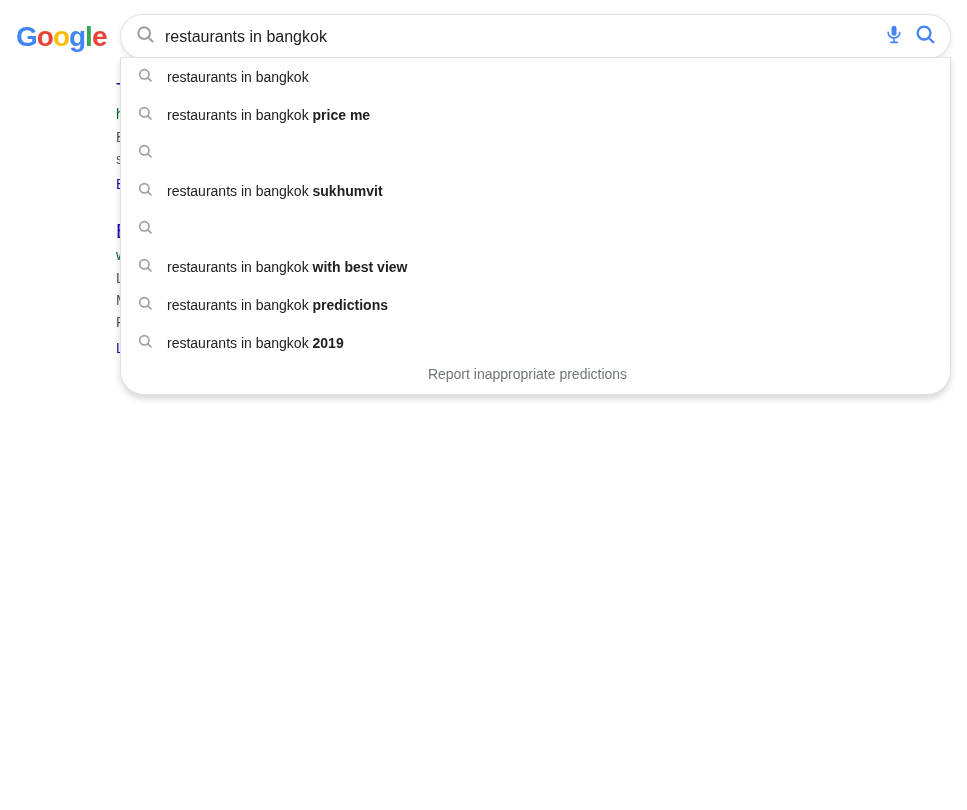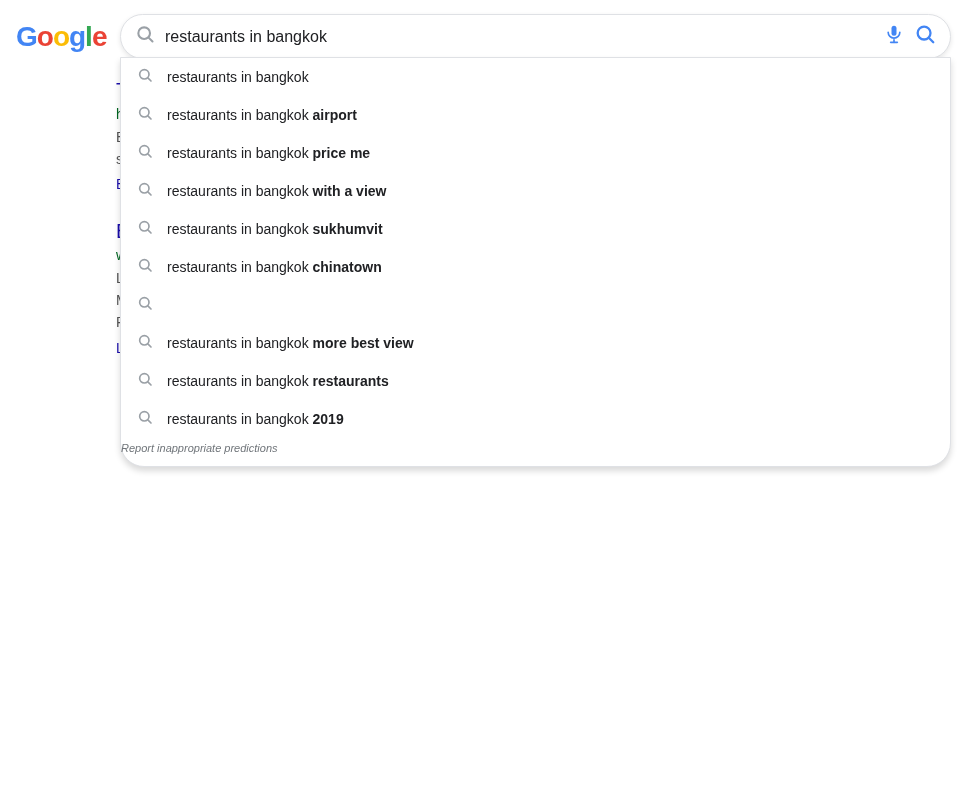--- a/index.html
+++ b/index.html
@@ -111,26 +111,25 @@
     .autocomplete-text {
       font-size: 14px;
       color: #202124;
     }
 
     .autocomplete-text .bold {
       font-weight: 700;
     }
 
     .report-link {
-      text-align: left;
+      text-align: center;
       padding: 4px 16px 4px 0;
-      font-size: 11px;
+      font-size: 14px;
       color: #70757a;
       cursor: pointer;
-      font-style: italic;
     }
 
     
     .results-container {
       padding: 10px 20px 20px 116px;
       max-width: 860px;
     }
 
     .result-item {
       margin-bottom: 28px;
@@ -234,97 +233,78 @@
       <div class="autocomplete-item">
         <span class="autocomplete-search-icon">
           <svg width="16" height="16" viewBox="0 0 24 24" fill="none" stroke="#9aa0a6" stroke-width="2.5" stroke-linecap="round" stroke-linejoin="round">
             <circle cx="11" cy="11" r="7"></circle>
               <line x1="21" y1="21" x2="16.65" y2="16.65"></line>
           </svg>
         </span>
         <span class="autocomplete-text">restaurants in bangkok</span>
       </div>
 
-      <div class="autocomplete-item">
-        <span class="autocomplete-search-icon">
-          <svg width="16" height="16" viewBox="0 0 24 24" fill="none" stroke="#9aa0a6" stroke-width="2.5" stroke-linecap="round" stroke-linejoin="round">
-            <circle cx="11" cy="11" r="7"></circle>
-              <line x1="21" y1="21" x2="16.65" y2="16.65"></line>
-          </svg>
-        </span>
-        <span class="autocomplete-text">restaurants in bangkok <span class="bold">airport</span></span>
-      </div>
 
       <div class="autocomplete-item">
         <span class="autocomplete-search-icon">
           <svg width="16" height="16" viewBox="0 0 24 24" fill="none" stroke="#9aa0a6" stroke-width="2.5" stroke-linecap="round" stroke-linejoin="round">
             <circle cx="11" cy="11" r="7"></circle>
               <line x1="21" y1="21" x2="16.65" y2="16.65"></line>
           </svg>
         </span>
         <span class="autocomplete-text">restaurants in bangkok <span class="bold">price me</span></span>
       </div>
 
       <div class="autocomplete-item">
         <span class="autocomplete-search-icon">
           <svg width="16" height="16" viewBox="0 0 24 24" fill="none" stroke="#9aa0a6" stroke-width="2.5" stroke-linecap="round" stroke-linejoin="round">
             <circle cx="11" cy="11" r="7"></circle>
               <line x1="21" y1="21" x2="16.65" y2="16.65"></line>
           </svg>
         </span>
-        <span class="autocomplete-text">restaurants in bangkok <span class="bold">with a view</span></span>
-      </div>
+      </div>
+
 
       <div class="autocomplete-item">
         <span class="autocomplete-search-icon">
           <svg width="16" height="16" viewBox="0 0 24 24" fill="none" stroke="#9aa0a6" stroke-width="2.5" stroke-linecap="round" stroke-linejoin="round">
             <circle cx="11" cy="11" r="7"></circle>
               <line x1="21" y1="21" x2="16.65" y2="16.65"></line>
           </svg>
         </span>
         <span class="autocomplete-text">restaurants in bangkok <span class="bold">sukhumvit</span></span>
       </div>
 
       <div class="autocomplete-item">
         <span class="autocomplete-search-icon">
           <svg width="16" height="16" viewBox="0 0 24 24" fill="none" stroke="#9aa0a6" stroke-width="2.5" stroke-linecap="round" stroke-linejoin="round">
             <circle cx="11" cy="11" r="7"></circle>
               <line x1="21" y1="21" x2="16.65" y2="16.65"></line>
           </svg>
         </span>
-        <span class="autocomplete-text">restaurants in bangkok <span class="bold">chinatown</span></span>
-      </div>
-
-      <div class="autocomplete-item">
-        <span class="autocomplete-search-icon">
-          <svg width="16" height="16" viewBox="0 0 24 24" fill="none" stroke="#9aa0a6" stroke-width="2.5" stroke-linecap="round" stroke-linejoin="round">
-            <circle cx="11" cy="11" r="7"></circle>
-              <line x1="21" y1="21" x2="16.65" y2="16.65"></line>
-          </svg>
-        </span>
-      </div>
-
-      <div class="autocomplete-item">
-        <span class="autocomplete-search-icon">
-          <svg width="16" height="16" viewBox="0 0 24 24" fill="none" stroke="#9aa0a6" stroke-width="2.5" stroke-linecap="round" stroke-linejoin="round">
-            <circle cx="11" cy="11" r="7"></circle>
-              <line x1="21" y1="21" x2="16.65" y2="16.65"></line>
-          </svg>
-        </span>
-        <span class="autocomplete-text">restaurants in bangkok <span class="bold">more best view</span></span>
-      </div>
-
-      <div class="autocomplete-item">
-        <span class="autocomplete-search-icon">
-          <svg width="16" height="16" viewBox="0 0 24 24" fill="none" stroke="#9aa0a6" stroke-width="2.5" stroke-linecap="round" stroke-linejoin="round">
-            <circle cx="11" cy="11" r="7"></circle>
-              <line x1="21" y1="21" x2="16.65" y2="16.65"></line>
-          </svg>
-        </span>
-        <span class="autocomplete-text">restaurants in bangkok <span class="bold">restaurants</span></span>
+      </div>
+
+      <div class="autocomplete-item">
+        <span class="autocomplete-search-icon">
+          <svg width="16" height="16" viewBox="0 0 24 24" fill="none" stroke="#9aa0a6" stroke-width="2.5" stroke-linecap="round" stroke-linejoin="round">
+            <circle cx="11" cy="11" r="7"></circle>
+              <line x1="21" y1="21" x2="16.65" y2="16.65"></line>
+          </svg>
+        </span>
+        <span class="autocomplete-text">restaurants in bangkok <span class="bold">with best view</span></span>
+      </div>
+
+      <div class="autocomplete-item">
+        <span class="autocomplete-search-icon">
+          <svg width="16" height="16" viewBox="0 0 24 24" fill="none" stroke="#9aa0a6" stroke-width="2.5" stroke-linecap="round" stroke-linejoin="round">
+            <circle cx="11" cy="11" r="7"></circle>
+              <line x1="21" y1="21" x2="16.65" y2="16.65"></line>
+          </svg>
+        </span>
+        <span class="autocomplete-text">restaurants in bangkok <span class="bold">predictions</span></span>
       </div>
 
       <div class="autocomplete-item">
         <span class="autocomplete-search-icon">
           <svg width="16" height="16" viewBox="0 0 24 24" fill="none" stroke="#9aa0a6" stroke-width="2.5" stroke-linecap="round" stroke-linejoin="round">
             <circle cx="11" cy="11" r="7"></circle>
               <line x1="21" y1="21" x2="16.65" y2="16.65"></line>
           </svg>
         </span>
         <span class="autocomplete-text">restaurants in bangkok <span class="bold">2019</span></span>

